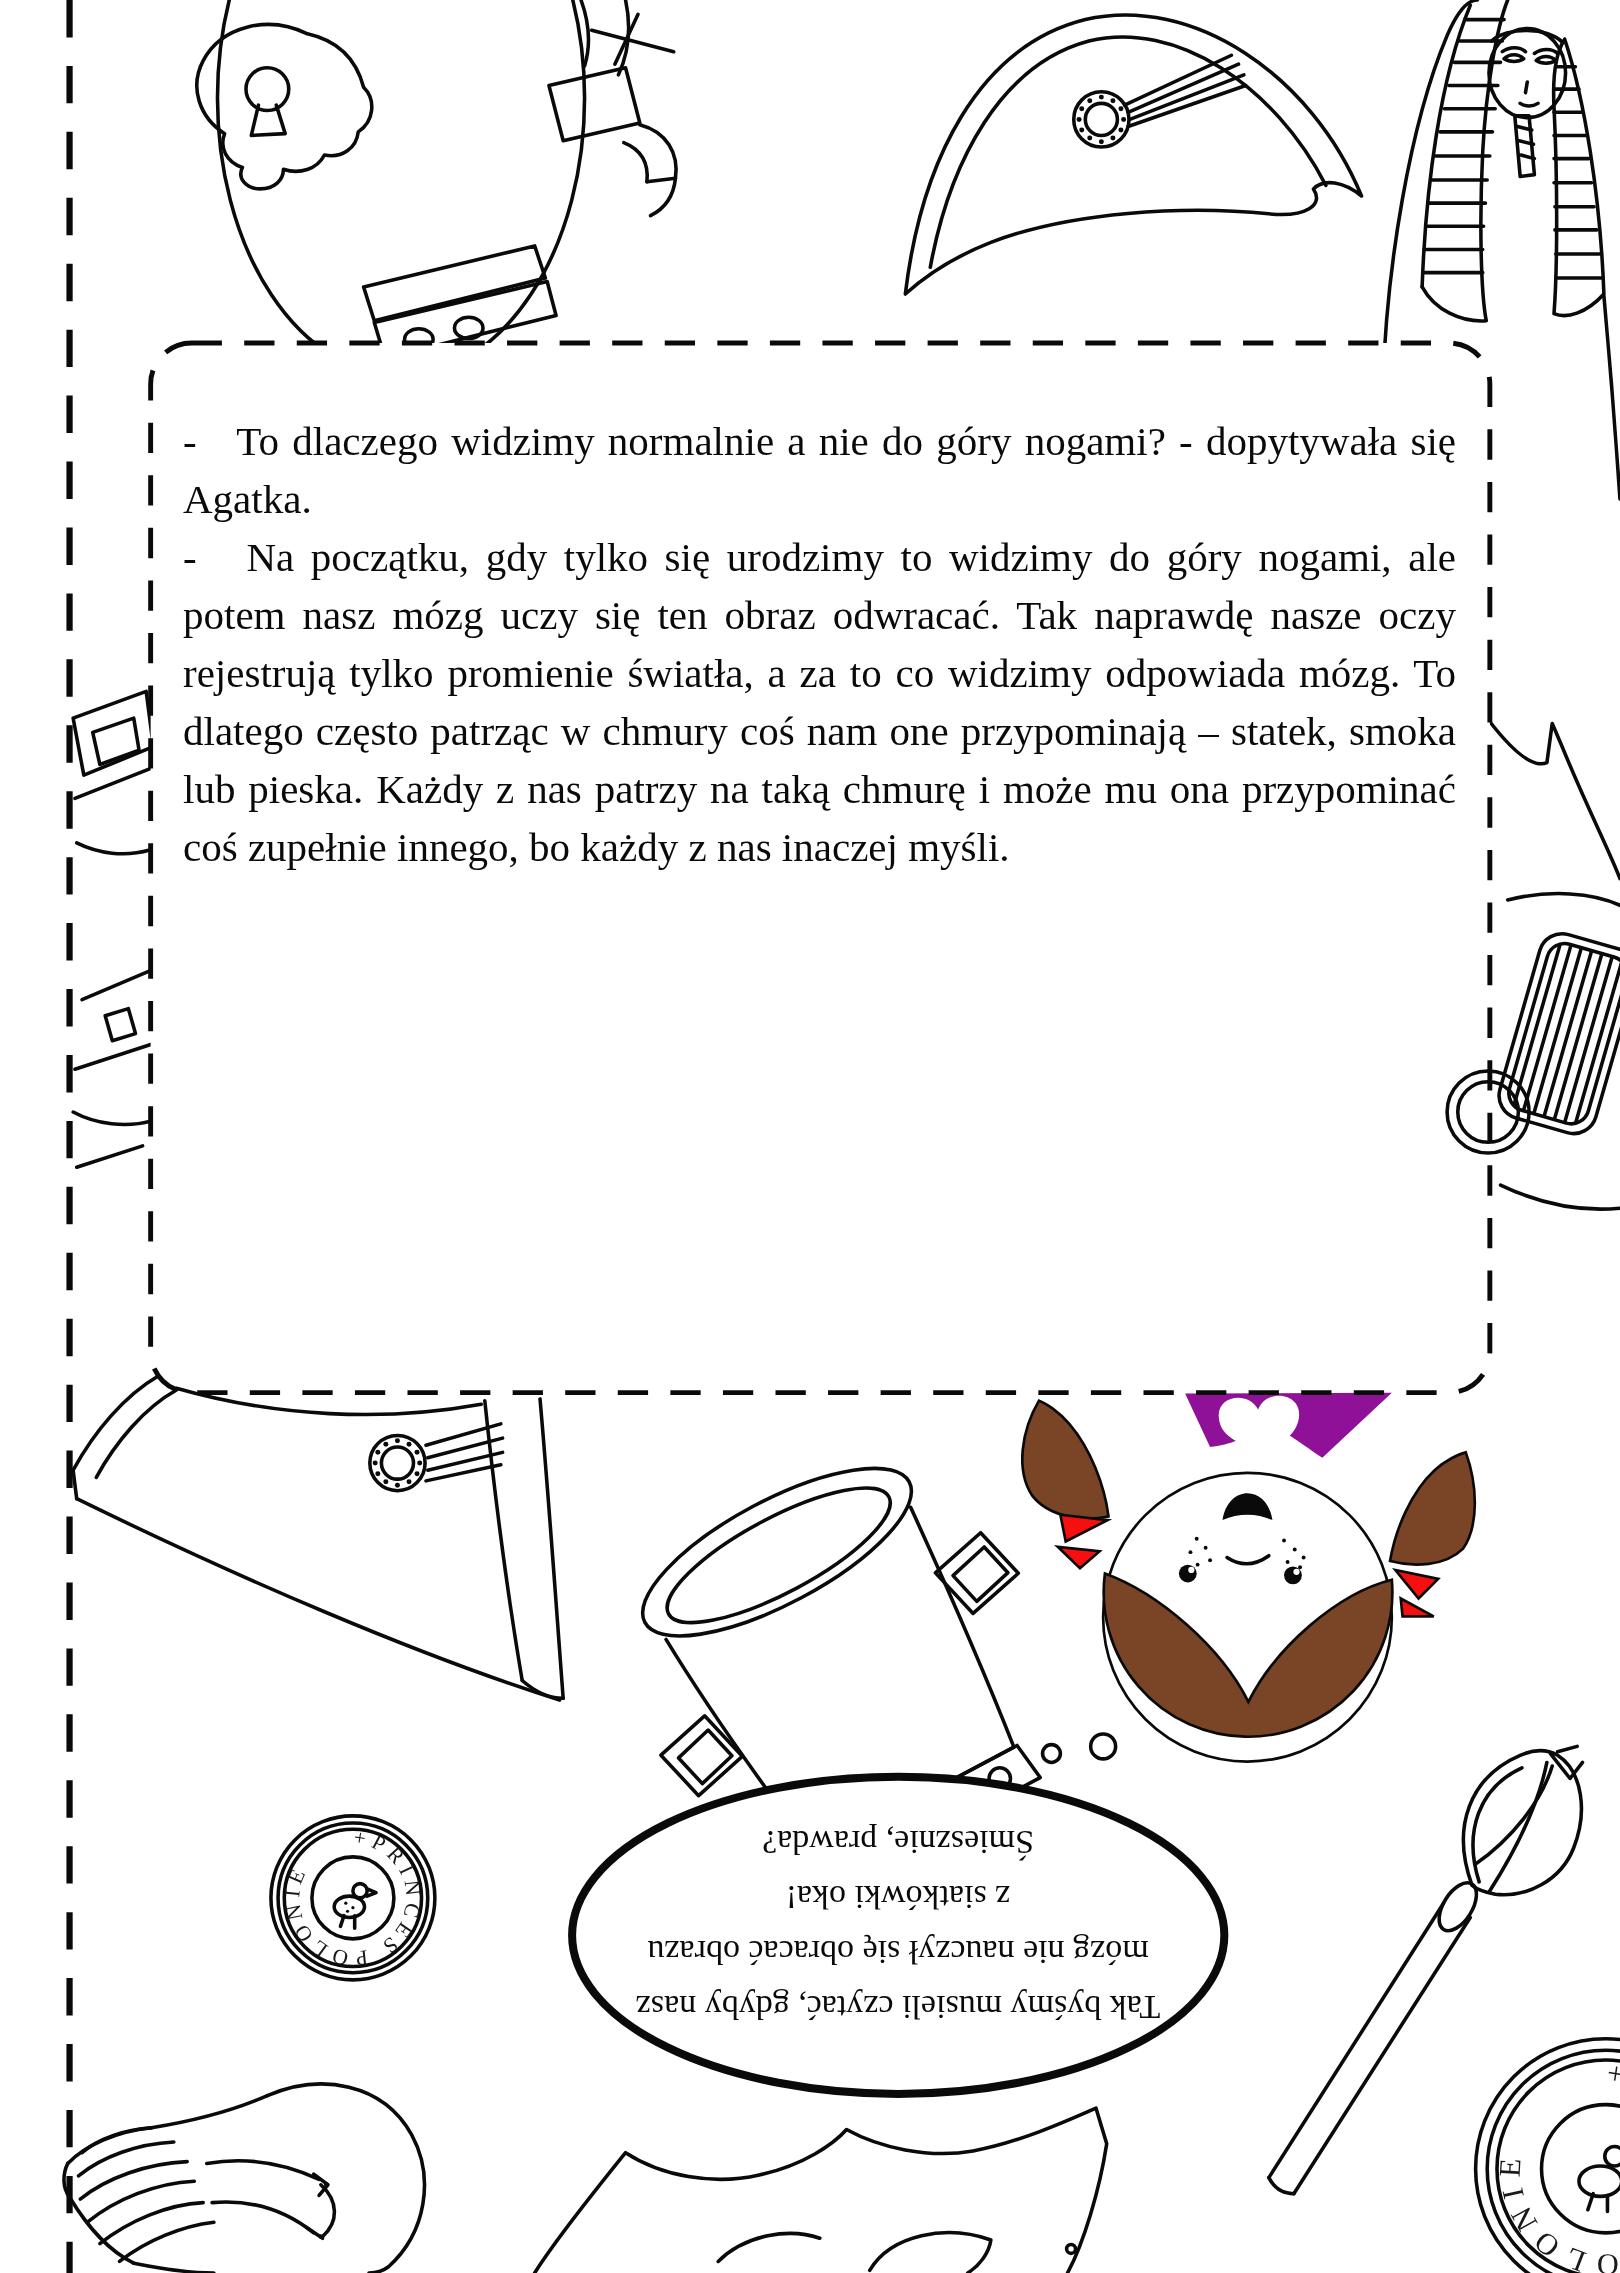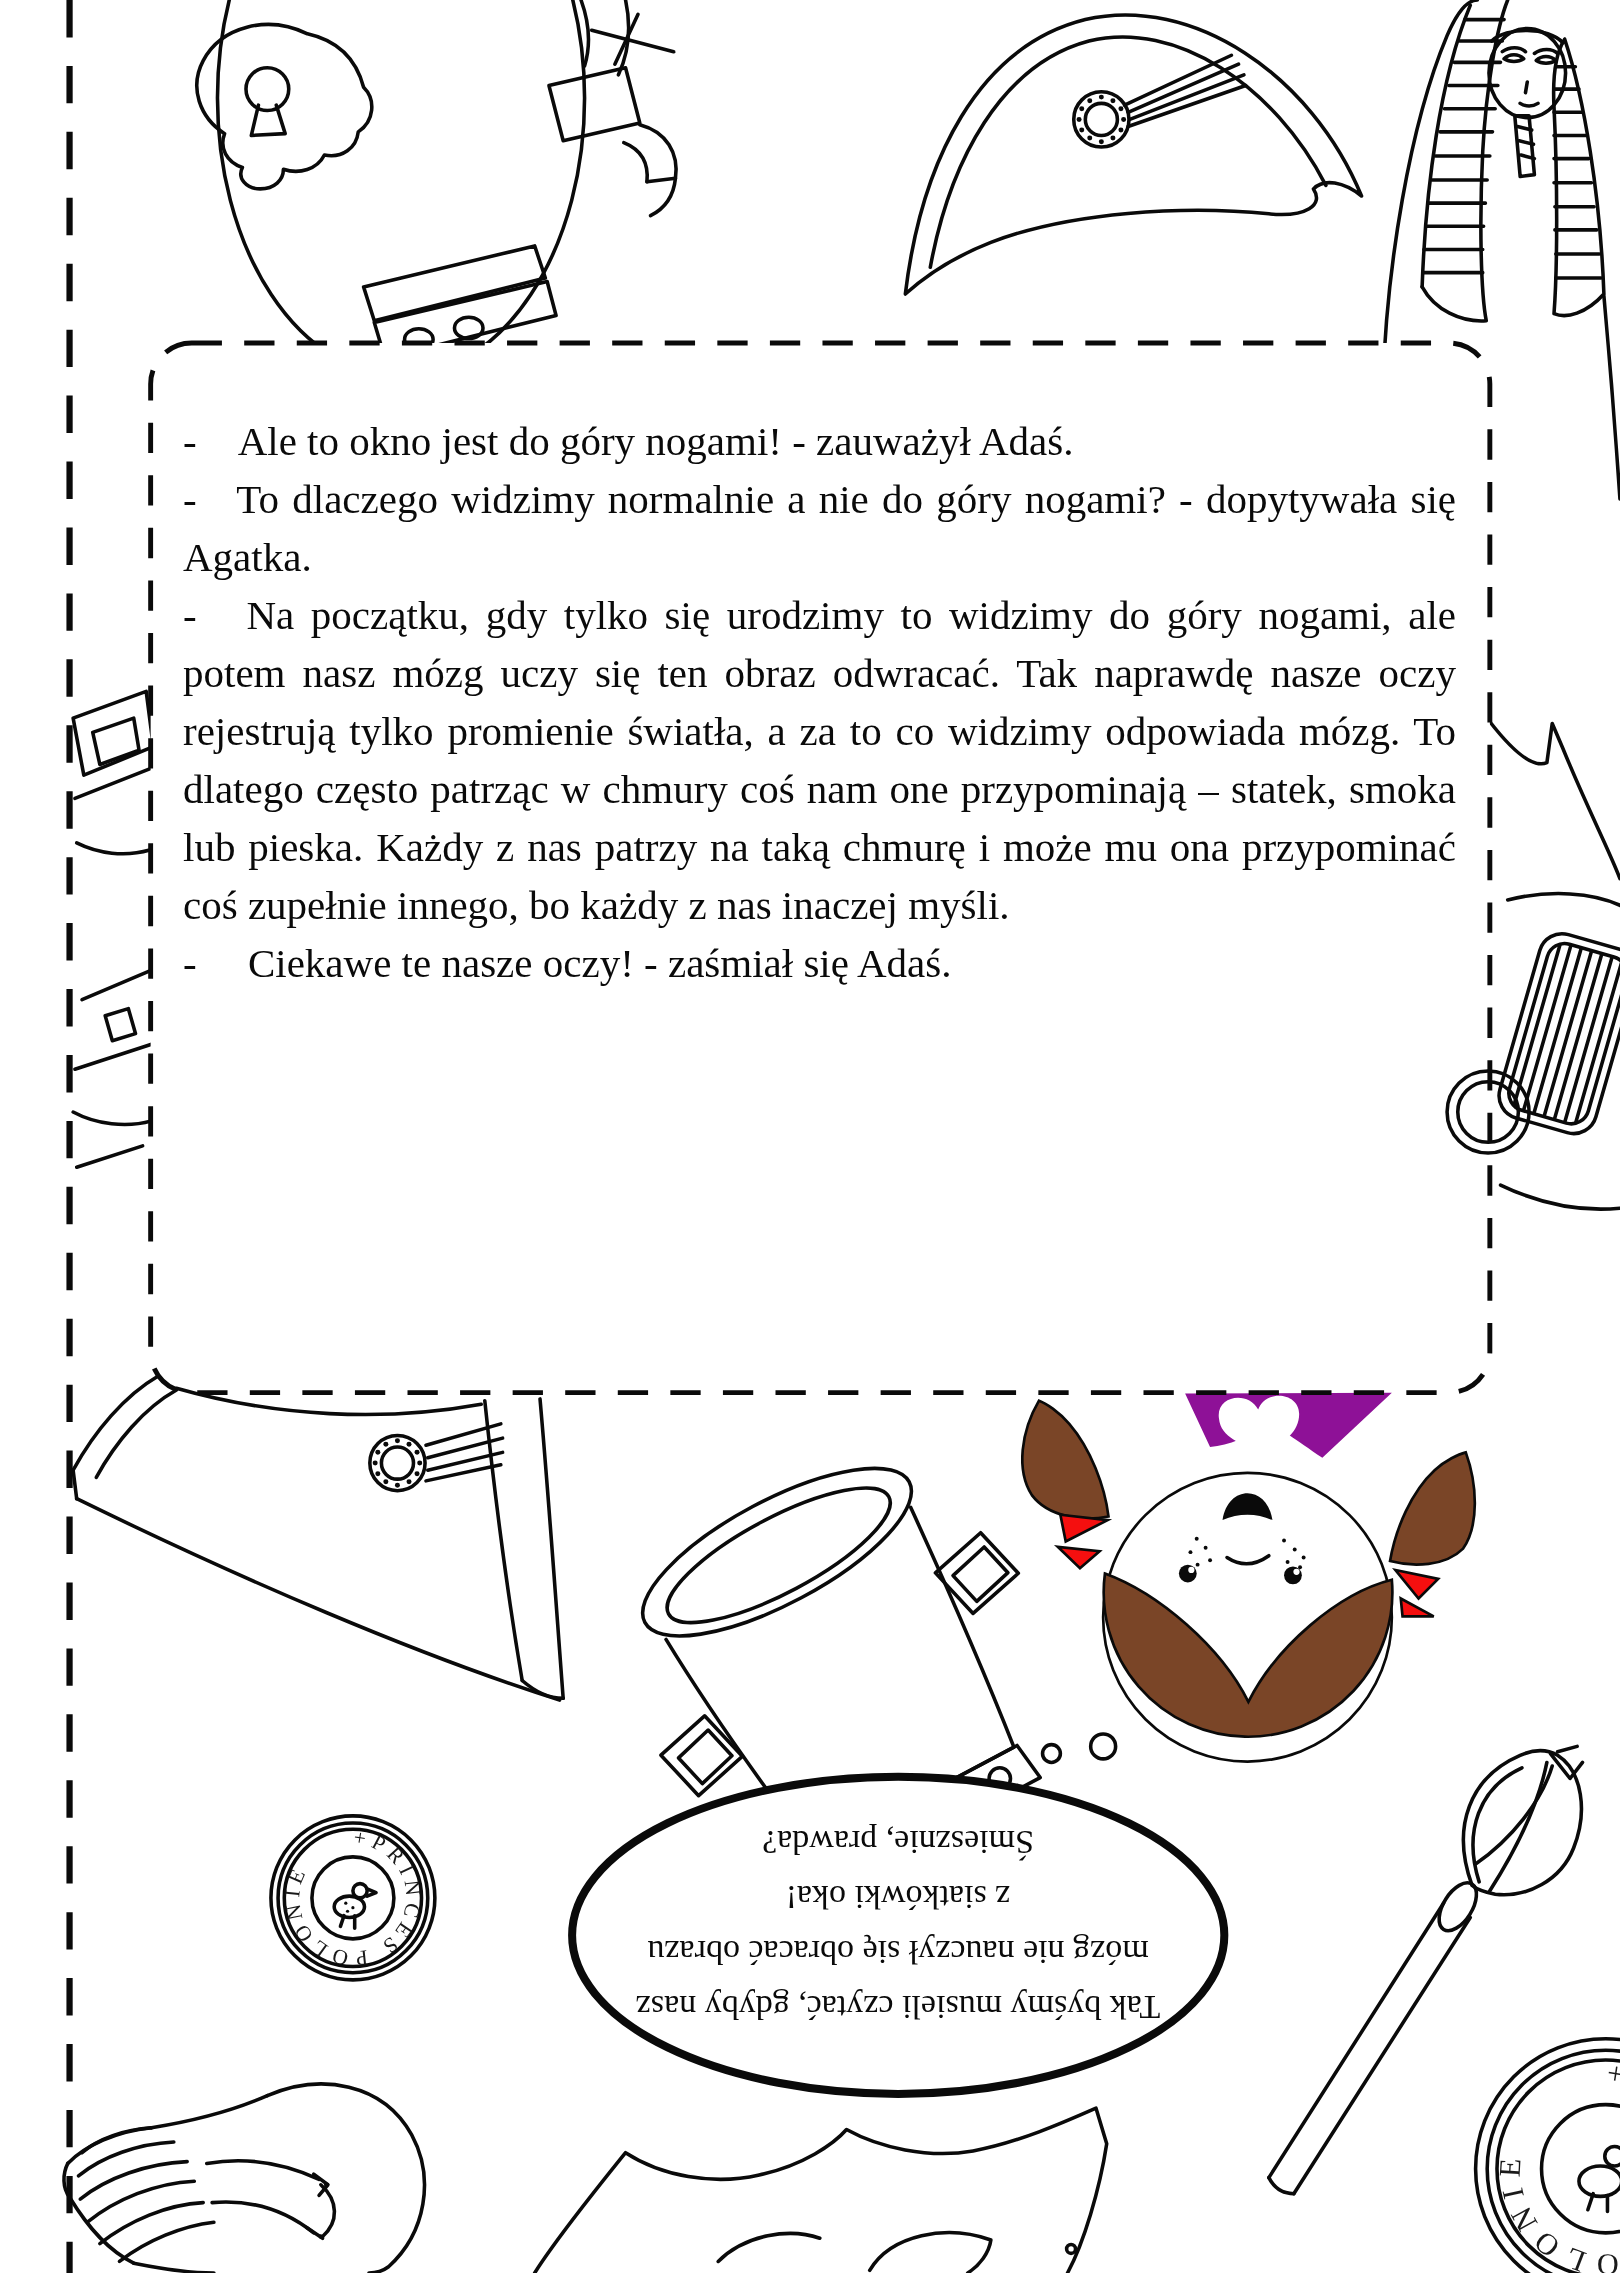--- a/index.html
+++ b/index.html
@@ -288,24 +288,22 @@
     <circle class="ln" cx="1122" cy="1996" r="12" stroke-width="3"></circle>
   </g>
 
   <ellipse cx="1008" cy="2172" rx="366" ry="178" fill="#ffffff" stroke="#0a0a0a" stroke-width="9"></ellipse>
 
   <rect x="169" y="385" width="1503" height="1178" rx="46" fill="none" stroke="#0a0a0a" stroke-width="5.5" stroke-dasharray="34 25"></rect>
   <line x1="78" y1="0" x2="78" y2="2551" stroke="#0a0a0a" stroke-width="7" stroke-dasharray="42 32"></line>
 </svg>
 
   <div class="story">
-    <p>-&nbsp;&nbsp;&nbsp;&nbsp;Ale to okno jest do góry nogami! - zauważył Adaś.</p>
     <p>-&nbsp;&nbsp;&nbsp;To dlaczego widzimy normalnie a nie do góry nogami? - dopytywała się Agatka.</p>
     <p>-&nbsp;&nbsp;&nbsp;Na początku, gdy tylko się urodzimy to widzimy do góry nogami, ale potem nasz mózg uczy się ten obraz odwracać. Tak naprawdę nasze oczy rejestrują tylko promienie światła, a za to co widzimy odpowiada mózg. To dlatego często patrząc w chmury coś nam one przypominają – statek, smoka lub pieska. Każdy z nas patrzy na taką chmurę i może mu ona przypominać coś zupełnie innego, bo każdy z nas inaczej myśli.</p>
-    <p>-&nbsp;&nbsp;&nbsp;&nbsp;&nbsp;Ciekawe te nasze oczy! - zaśmiał się Adaś.</p>
   </div>
 
   <div class="bubble-text">
     <div>Tak byśmy musieli czytać, gdyby nasz</div>
     <div>mózg nie nauczył się obracać obrazu</div>
     <div>z siatkówki oka!</div>
     <div>Śmiesznie, prawda?</div>
   </div>
 
 </div>

